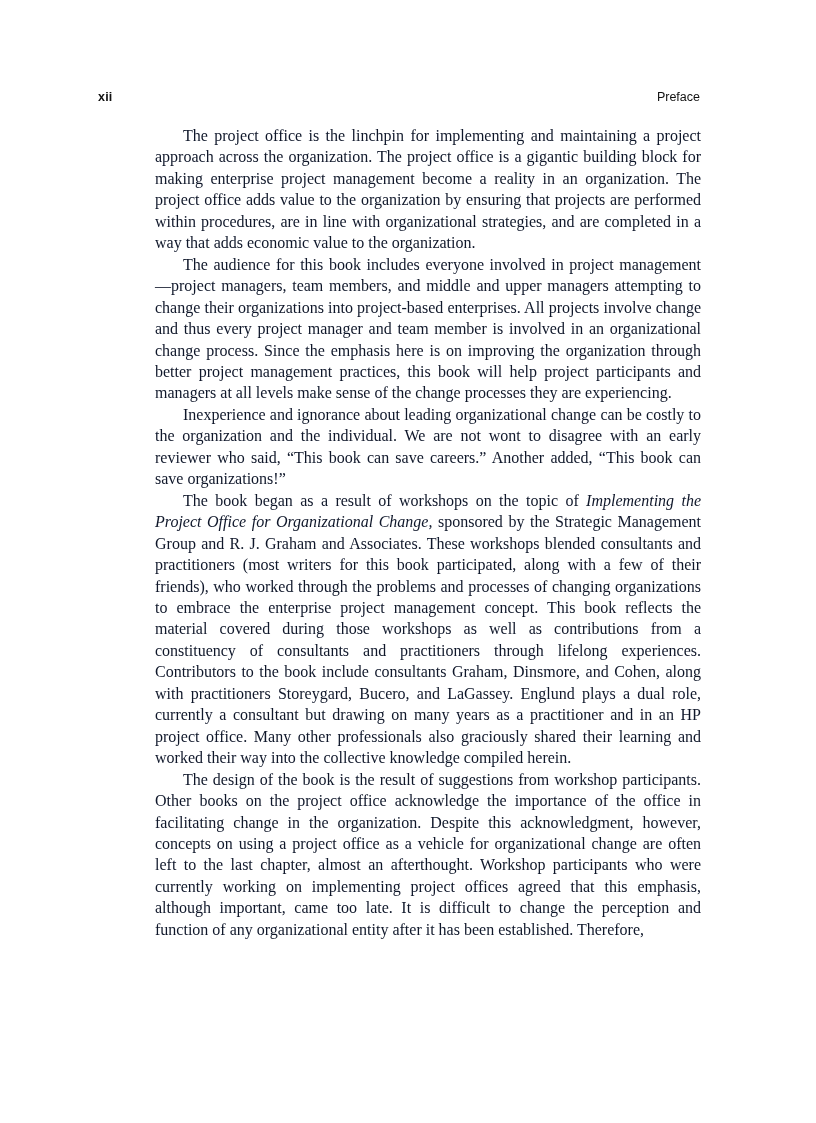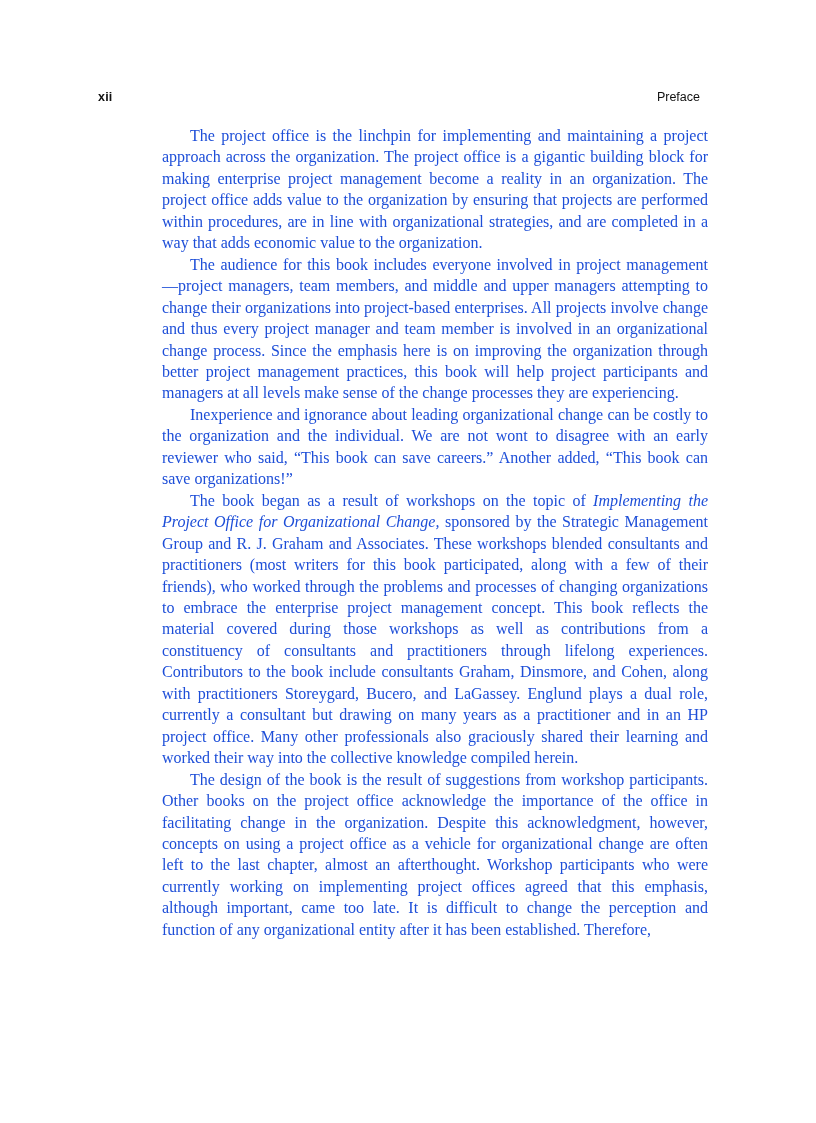--- a/index.html
+++ b/index.html
@@ -31,25 +31,25 @@
     font-weight: 700;
     letter-spacing: 0.2px;
   }
   .running-head {
     font-weight: 400;
     text-align: center;
   }
   .page-body {
     position: absolute;
     top: 125px;
-    left: 162px;
+    left: 155px;
     width: 546px;
     font-size: 16px;
     line-height: 21.45px;
-    color: #1d4ed8;
+    color: #0f172a;
     text-align: justify;
   }
   .para {
     margin: 0;
     padding: 0;
     text-indent: 28px;
   }
   .para em {
     font-style: italic;
   }

